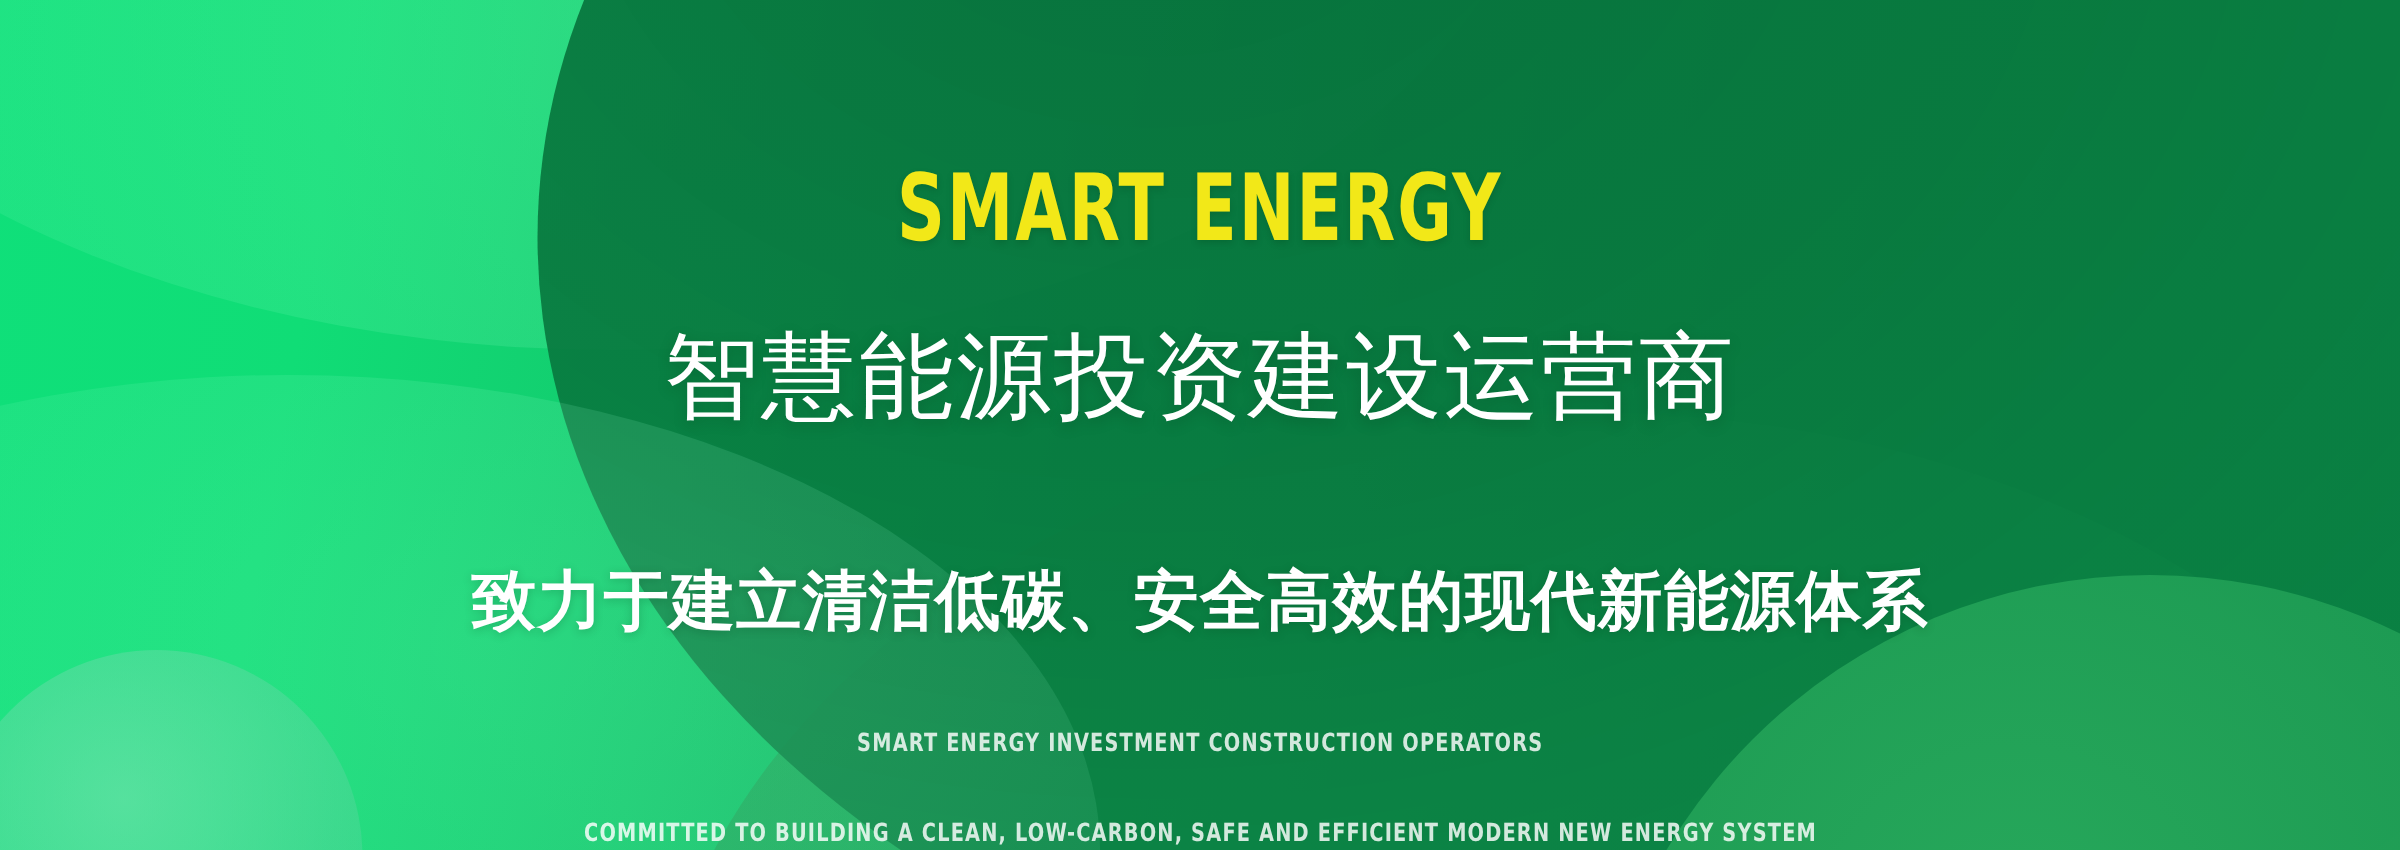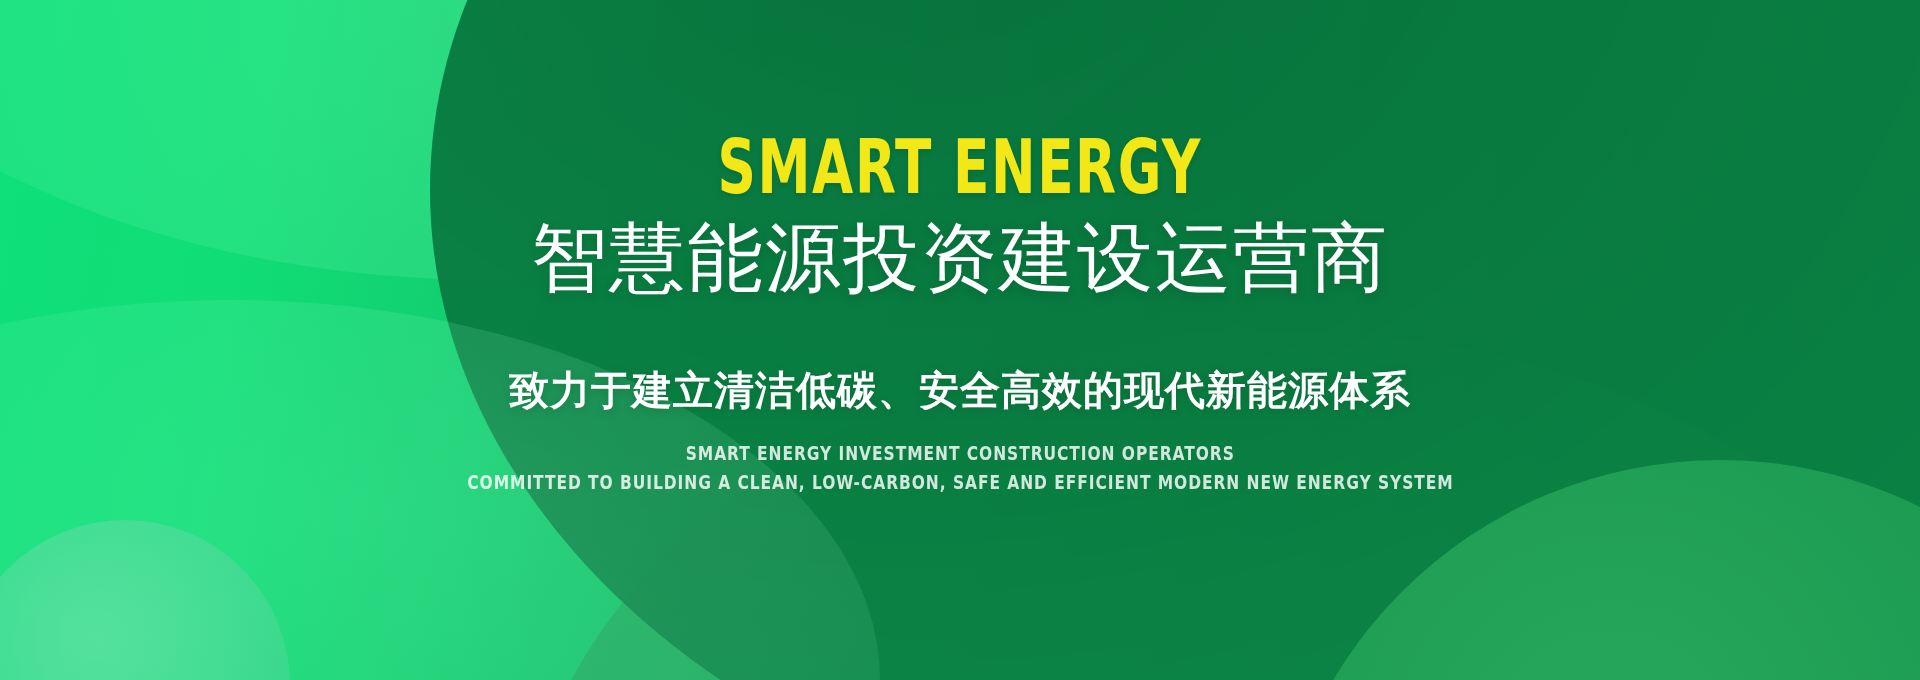--- a/index.html
+++ b/index.html
@@ -105,21 +105,21 @@
                 rgba(140,250,198,0) 100%);
   }
 
   
   #content {
     position: absolute;
     inset: 0;
     display: flex;
     flex-direction: column;
     align-items: center;
-    justify-content: flex-start;
+    justify-content: space-between;
     padding-top: 130px;
     box-sizing: border-box;
   }
 
   #smart-energy {
     color: #f2e818;
     font-family: "DejaVu Sans Condensed", "Liberation Sans Narrow", "Liberation Sans", sans-serif;
     font-size: 74px;
     font-weight: 700;
     letter-spacing: 2px;
@@ -138,21 +138,21 @@
     letter-spacing: 2px;
     line-height: 1.06;
     margin-top: 14px;
     white-space: nowrap;
     text-shadow: 0 3px 10px rgba(0,55,25,0.25);
   }
 
   #subhead-cn {
     color: #ffffff;
     font-family: "DejaVu Sans", "Liberation Sans", sans-serif;
-    font-size: 40px;
+    font-size: 52px;
     font-weight: 700;
     letter-spacing: 1px;
     line-height: 1.1;
     margin-top: 69px;
     white-space: nowrap;
     text-shadow: 0 2px 8px rgba(0,55,25,0.22);
   }
 
   .eyebrow-en {
     color: rgba(255,255,255,0.82);

